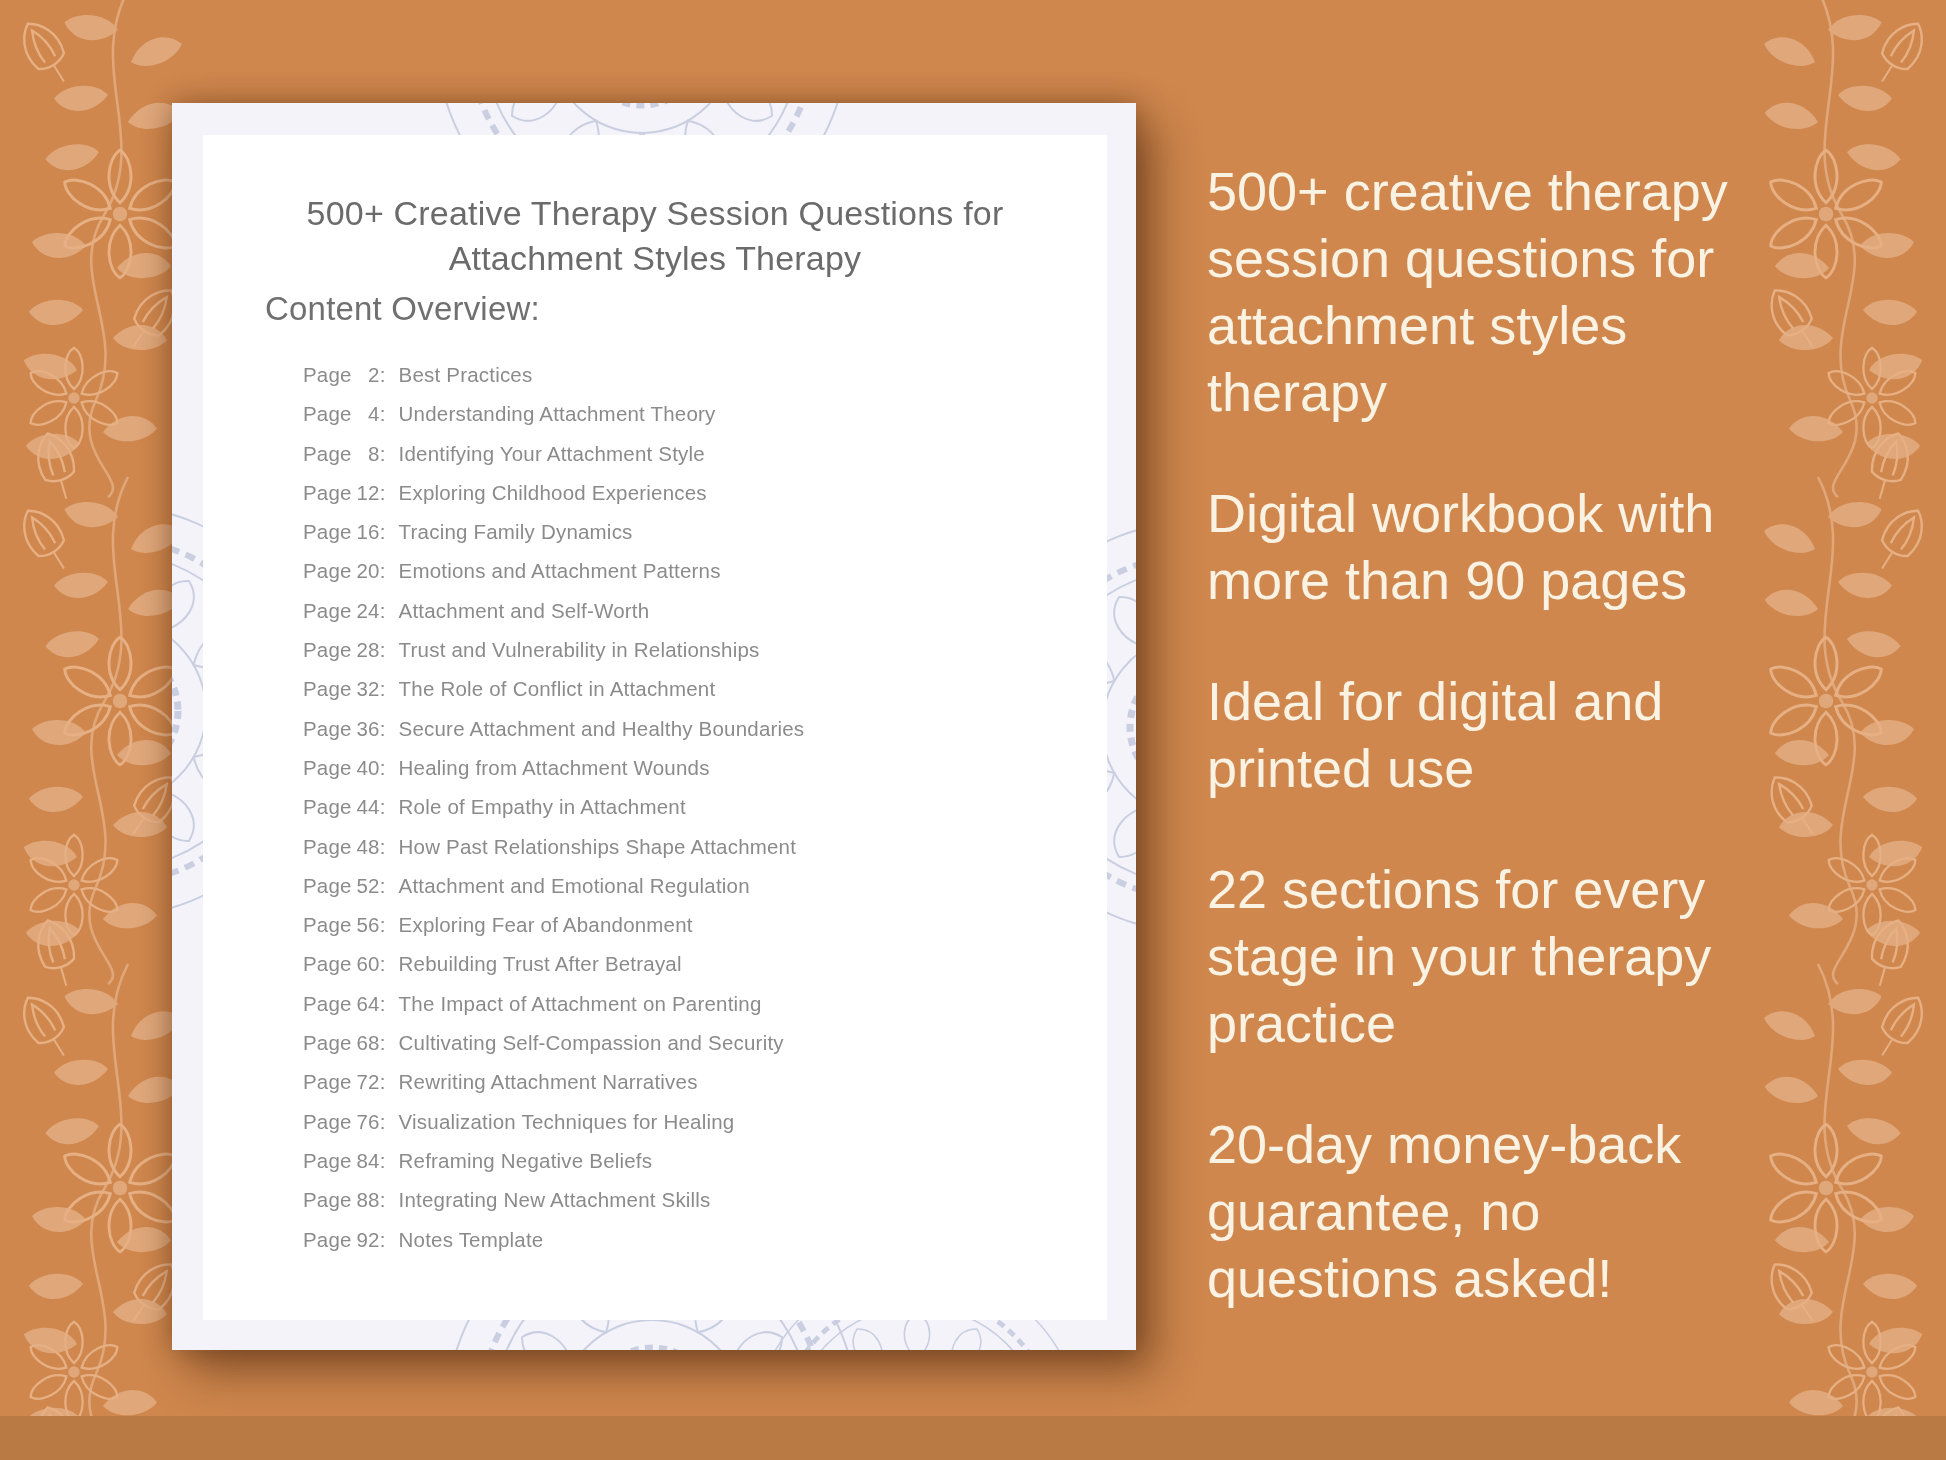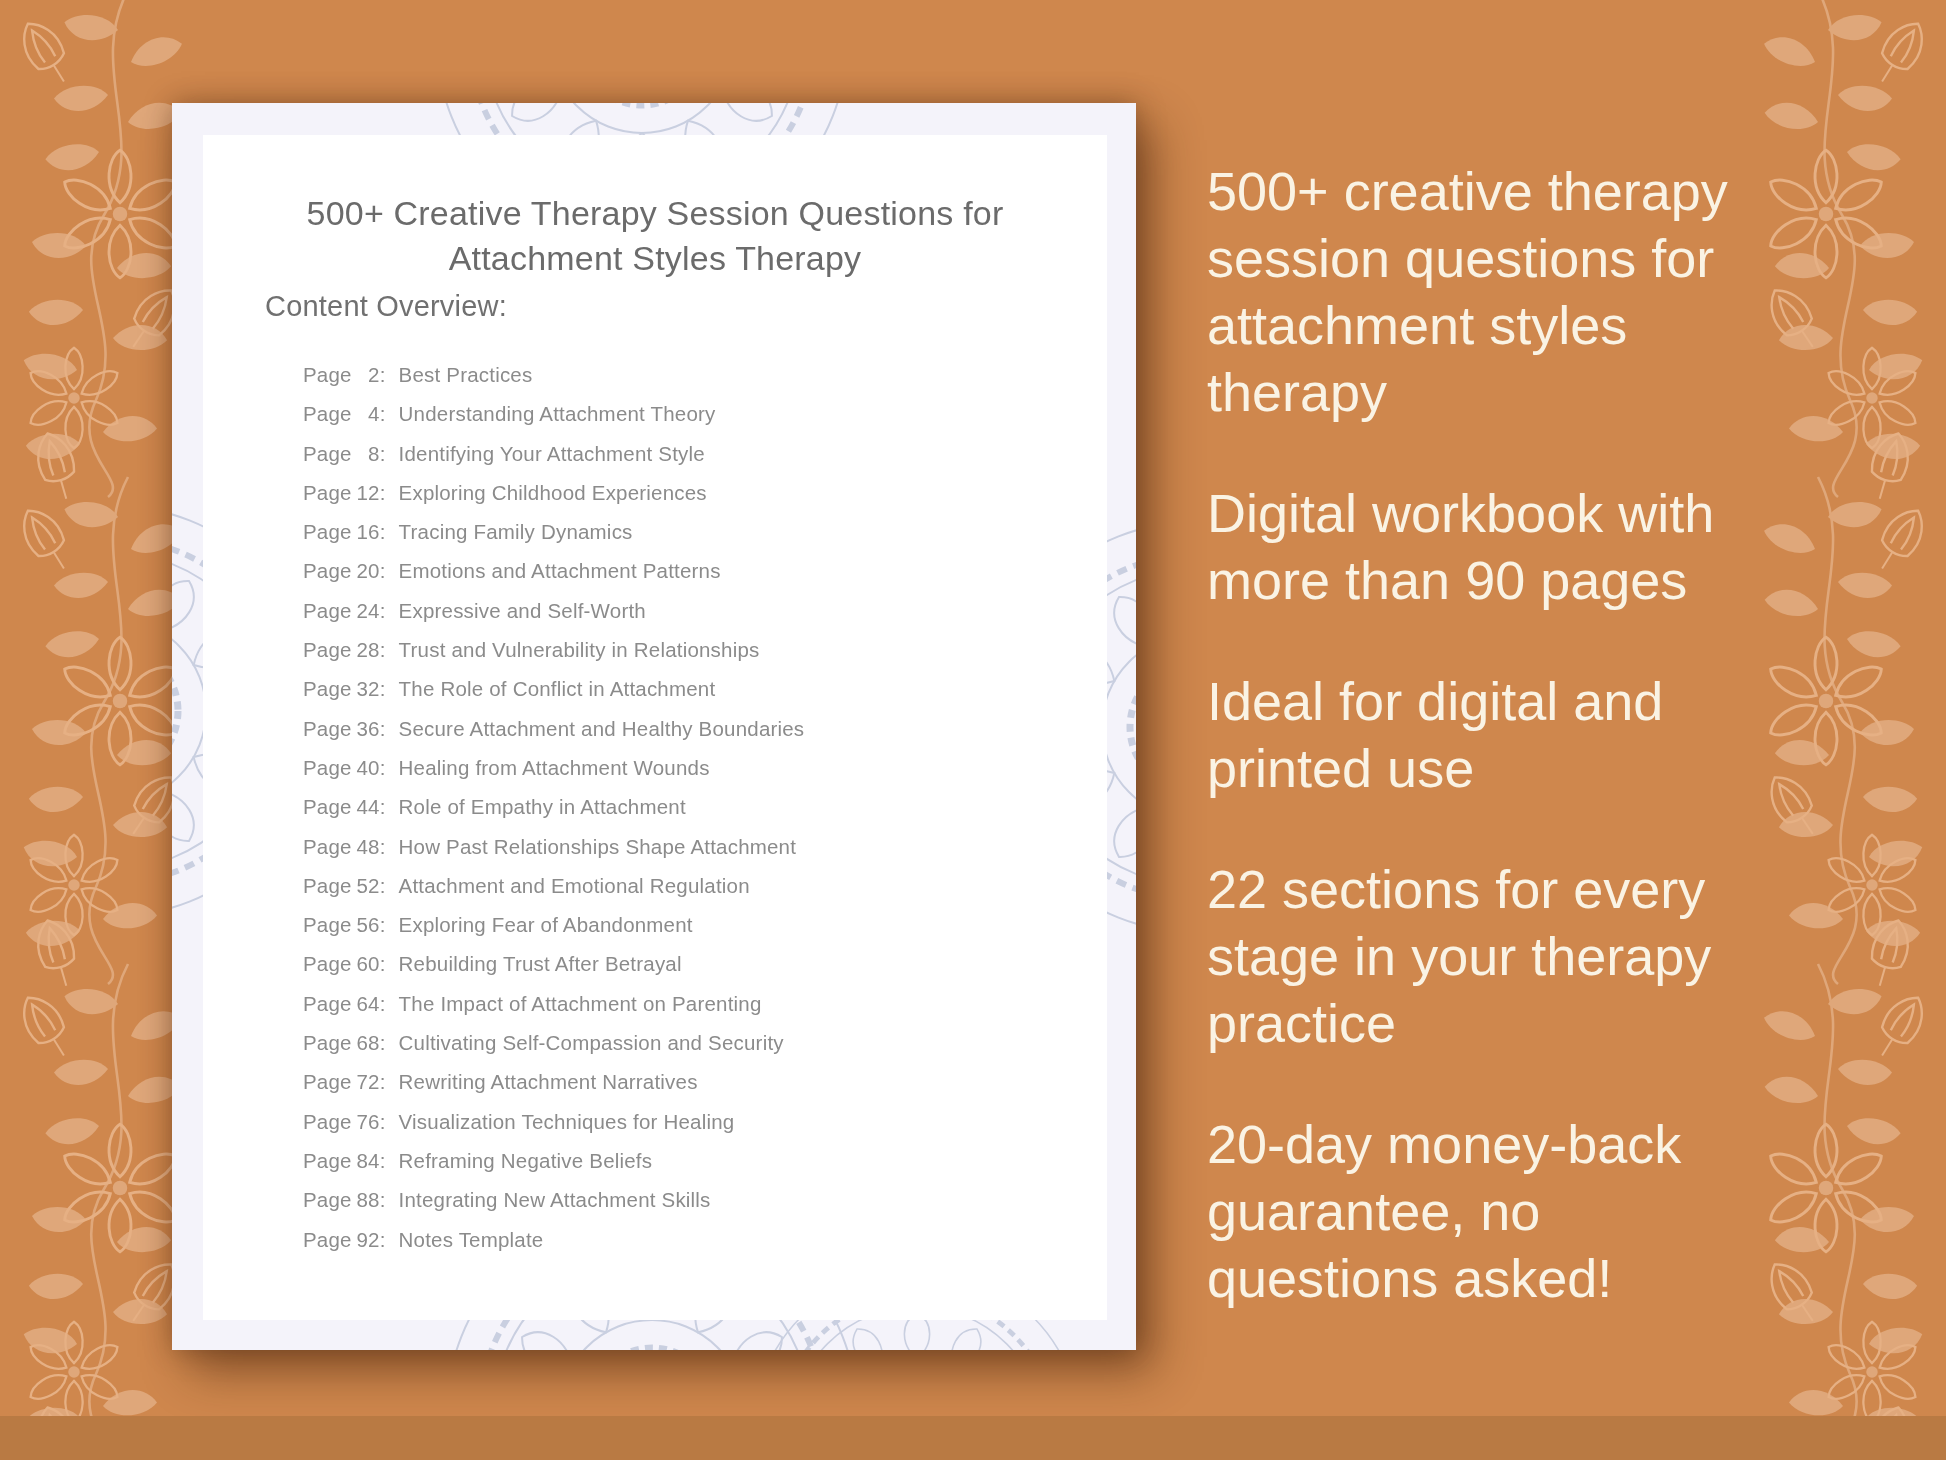--- a/index.html
+++ b/index.html
@@ -31,21 +31,21 @@
   }
   .doc-title{
     position:absolute;top:56px;left:0;right:0;
     text-align:center;
     font-size:34px;line-height:45px;
     color:#6b6b6b;letter-spacing:.2px;
     font-weight:400;
   }
   .overview{
     position:absolute;top:155px;left:62px;
-    font-size:29px;color:#707070;letter-spacing:.2px;
+    font-size:33px;color:#707070;letter-spacing:.2px;
   }
   .toc{
     position:absolute;top:215px;left:95px;right:30px;
     margin:5px;padding:0;list-style:none;
   }
   .toc li{
     height:39.3px;line-height:39.3px;
     font-size:20.5px;color:#8b8b8b;letter-spacing:.2px;
     white-space:nowrap;
   }
@@ -167,21 +167,21 @@
           <li><span class="w">Page</span><span class="n">4</span><span class="c">:</span><span class="t">Understanding Attachment Theory</span></li>
 
           <li><span class="w">Page</span><span class="n">8</span><span class="c">:</span><span class="t">Identifying Your Attachment Style</span></li>
 
           <li><span class="w">Page</span><span class="n">12</span><span class="c">:</span><span class="t">Exploring Childhood Experiences</span></li>
 
           <li><span class="w">Page</span><span class="n">16</span><span class="c">:</span><span class="t">Tracing Family Dynamics</span></li>
 
           <li><span class="w">Page</span><span class="n">20</span><span class="c">:</span><span class="t">Emotions and Attachment Patterns</span></li>
 
-          <li><span class="w">Page</span><span class="n">24</span><span class="c">:</span><span class="t">Expressive and Self-Worth</span></li>
+          <li><span class="w">Page</span><span class="n">24</span><span class="c">:</span><span class="t">Attachment and Self-Worth</span></li>
 
           <li><span class="w">Page</span><span class="n">28</span><span class="c">:</span><span class="t">Trust and Vulnerability in Relationships</span></li>
 
           <li><span class="w">Page</span><span class="n">32</span><span class="c">:</span><span class="t">The Role of Conflict in Attachment</span></li>
 
           <li><span class="w">Page</span><span class="n">36</span><span class="c">:</span><span class="t">Secure Attachment and Healthy Boundaries</span></li>
 
           <li><span class="w">Page</span><span class="n">40</span><span class="c">:</span><span class="t">Healing from Attachment Wounds</span></li>
 
           <li><span class="w">Page</span><span class="n">44</span><span class="c">:</span><span class="t">Role of Empathy in Attachment</span></li>

